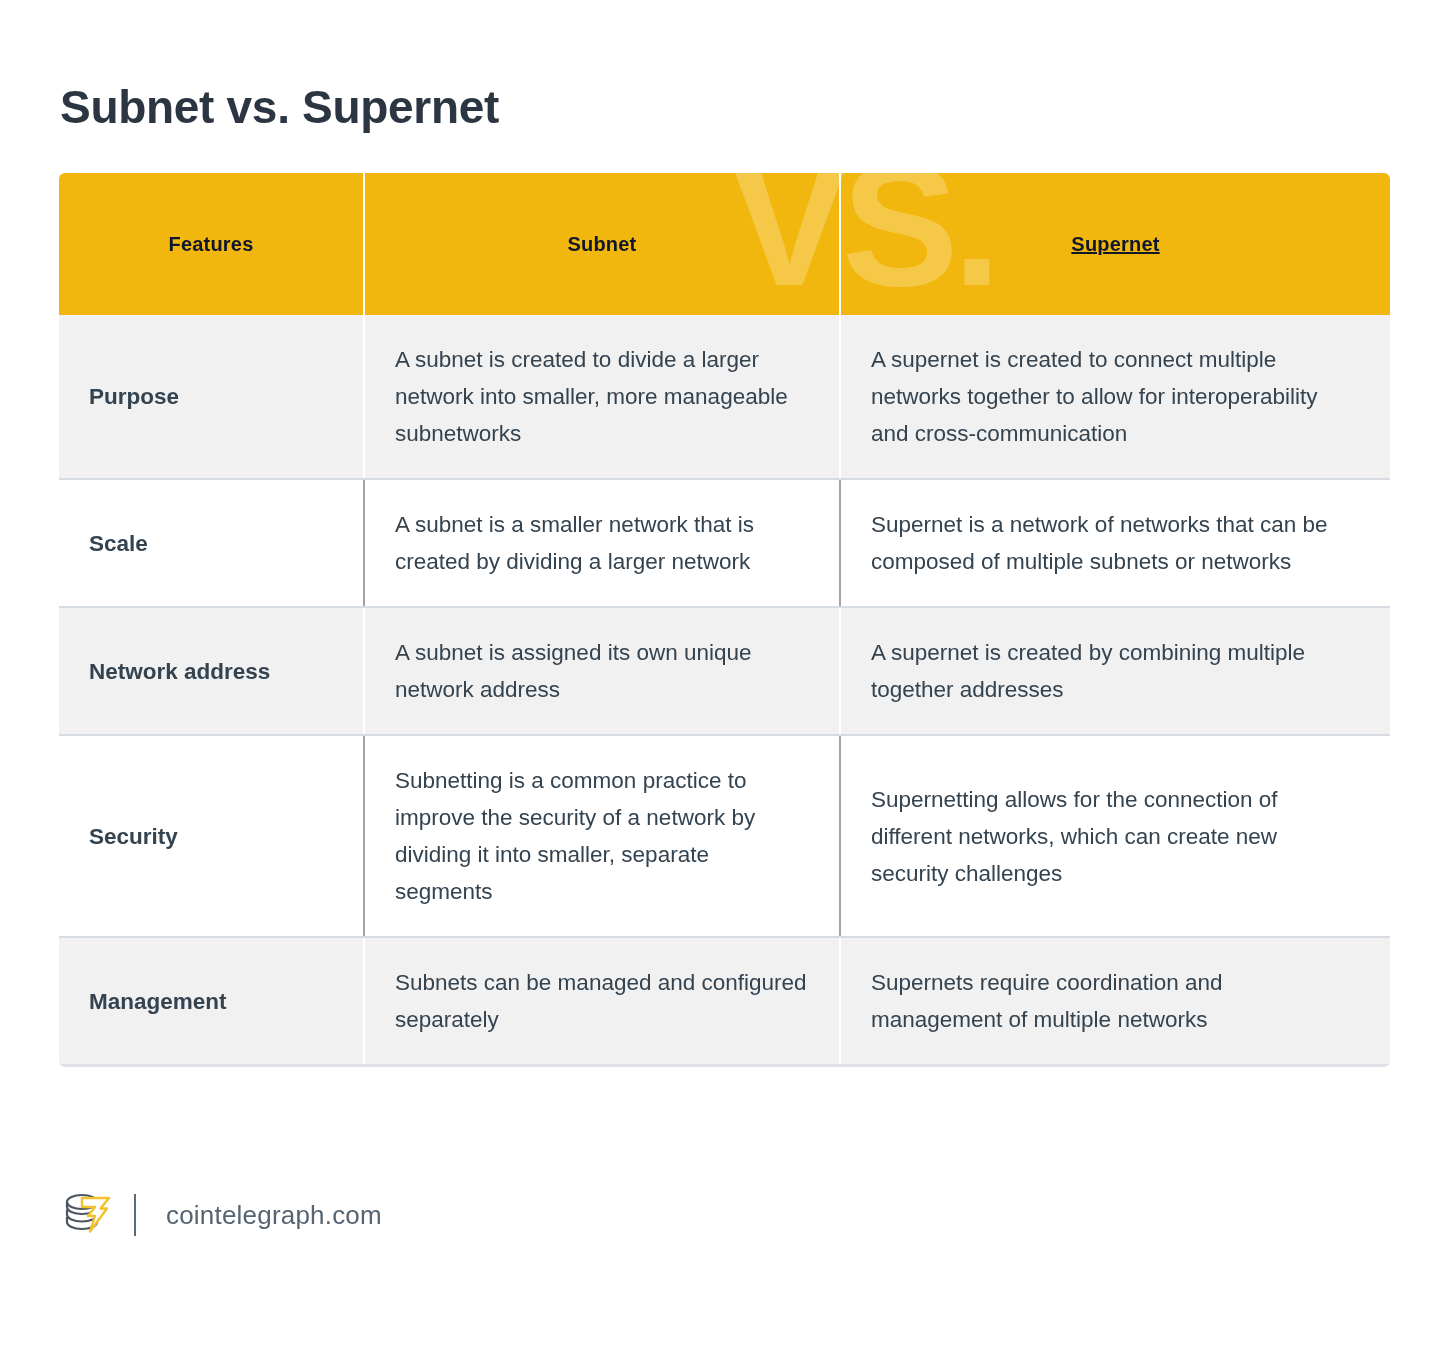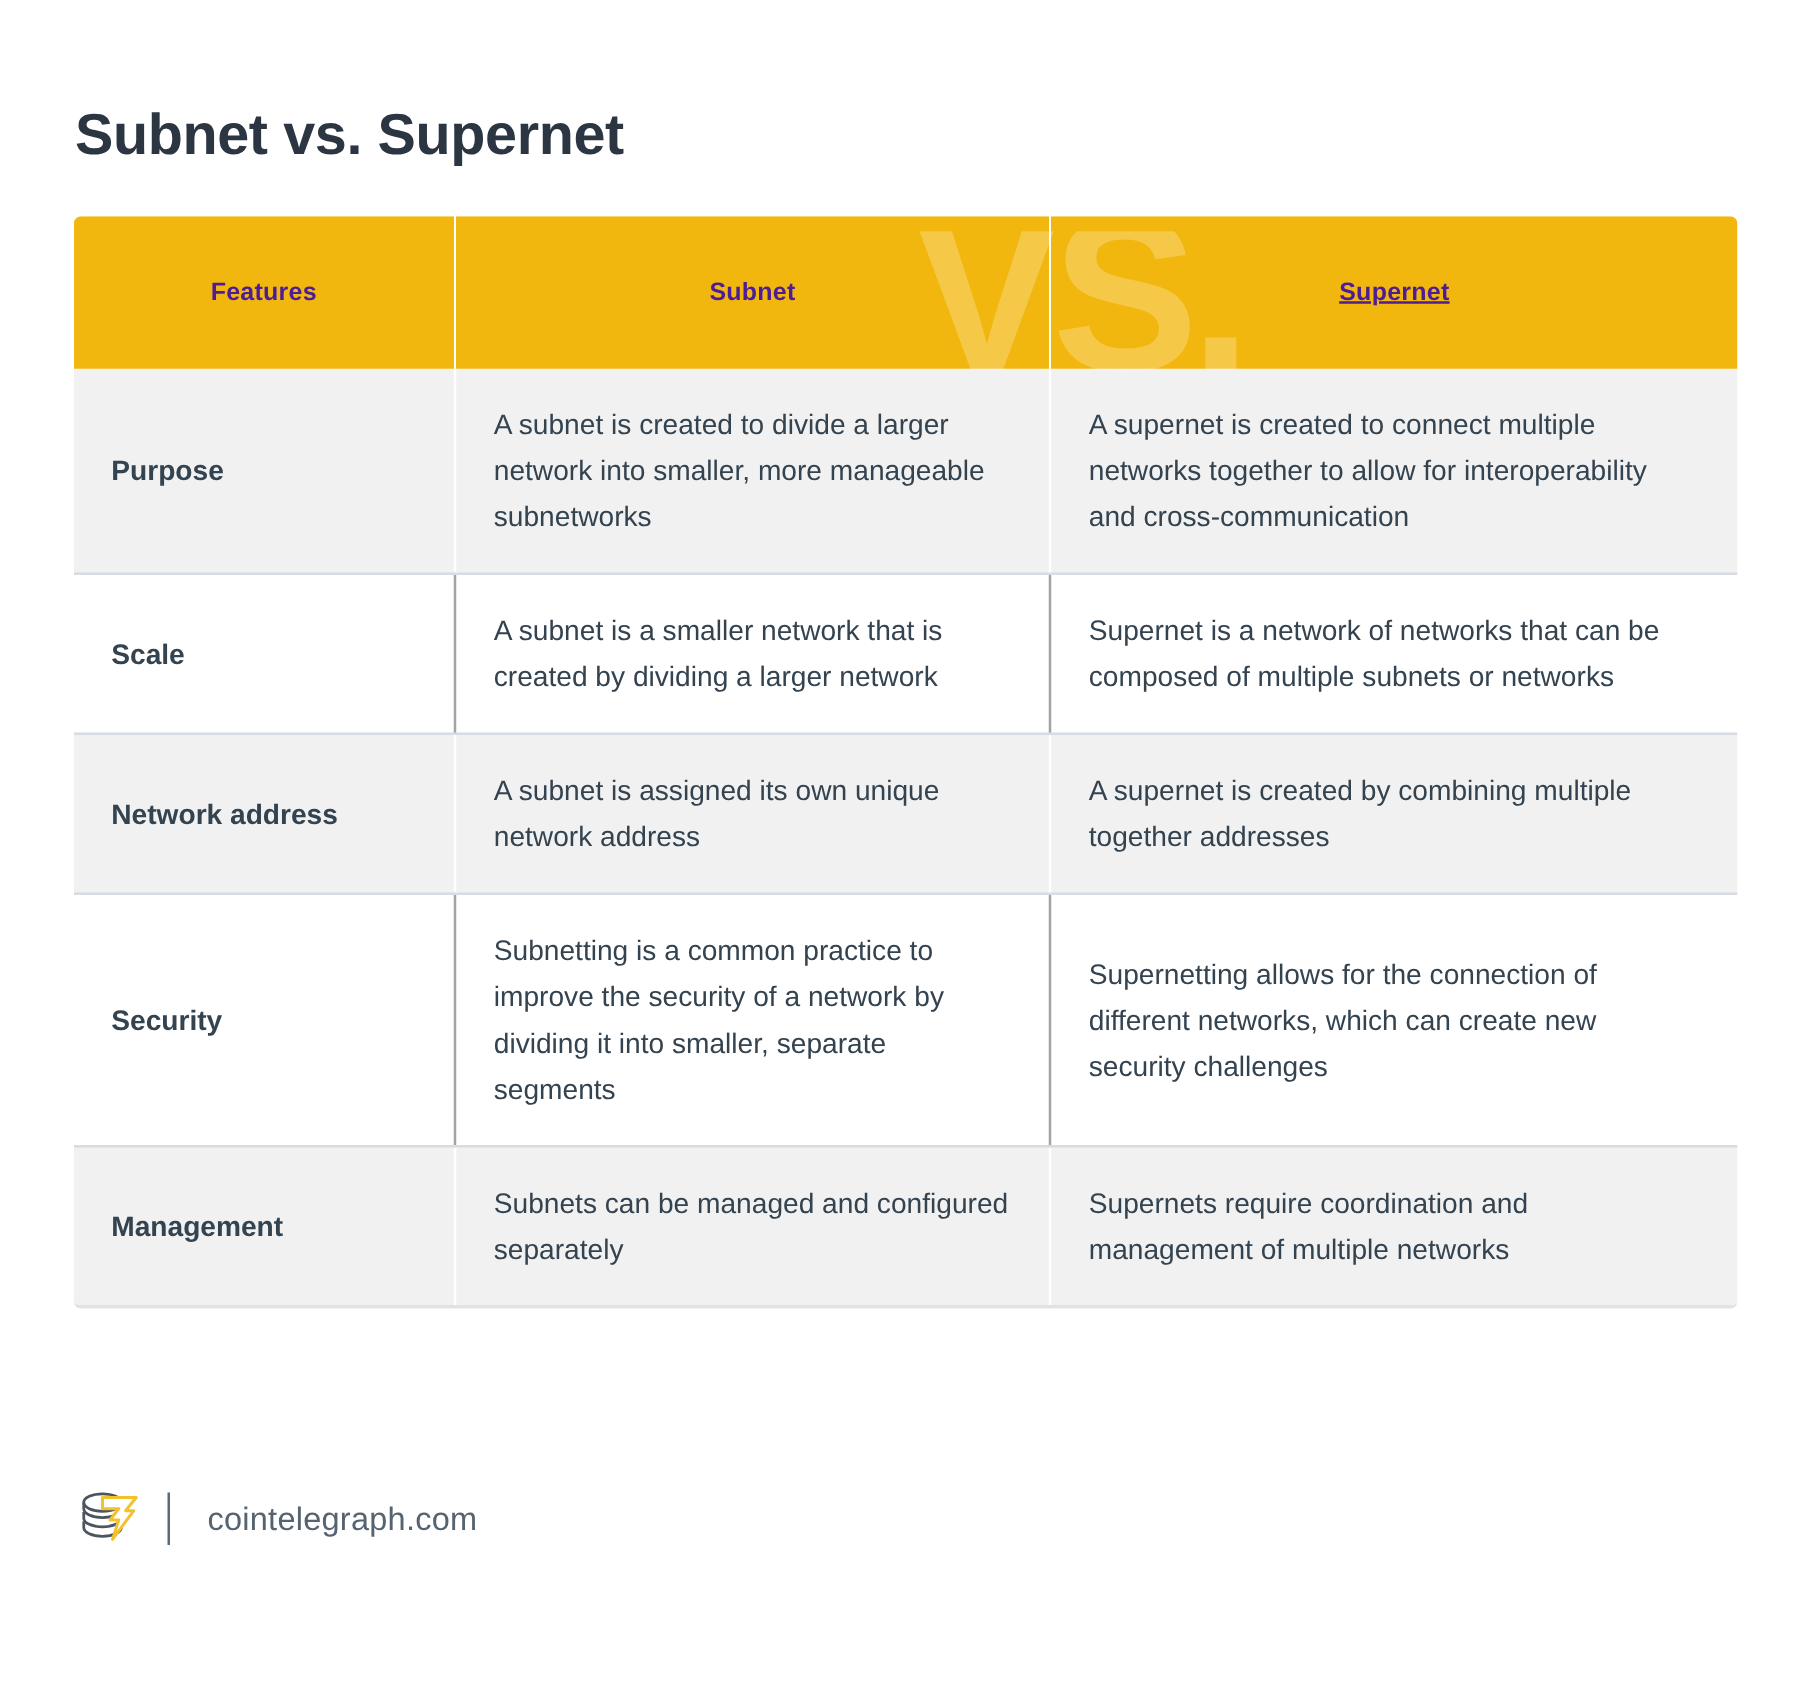--- a/index.html
+++ b/index.html
@@ -53,24 +53,24 @@
     border-collapse: collapse;
     table-layout: fixed;
   }
 
   
   .thead-row {
     position: relative;
   }
   .vs-table thead th {
     background: #f2b70e;
-    color: #4c1d95;
+    color: #0f172a;
     font-size: 20px;
     font-weight: bold;
-    height: 122px;
+    height: 142px;
     vertical-align: middle;
     text-align: center;
     padding: 0;
     position: relative;
     border-right: 2px solid #ffffff;
     letter-spacing: 0.2px;
   }
   .vs-table thead th:last-child { border-right: none; text-decoration: underline; }
 
   .th-label {
@@ -82,21 +82,20 @@
   
   .vs-watermark {
     position: absolute;
     left: 0;
     top: 0;
     width: 1331px;
     height: 122px;
     overflow: hidden;
     pointer-events: none;
     z-index: 1;
-    margin-top: 12px;
   }
   .vs-watermark span {
     position: absolute;
     left: 672px;
     top: -36px;
     font-size: 175px;
     line-height: 175px;
     font-weight: bold;
     color: rgba(255, 255, 255, 0.24);
     letter-spacing: -6px;

